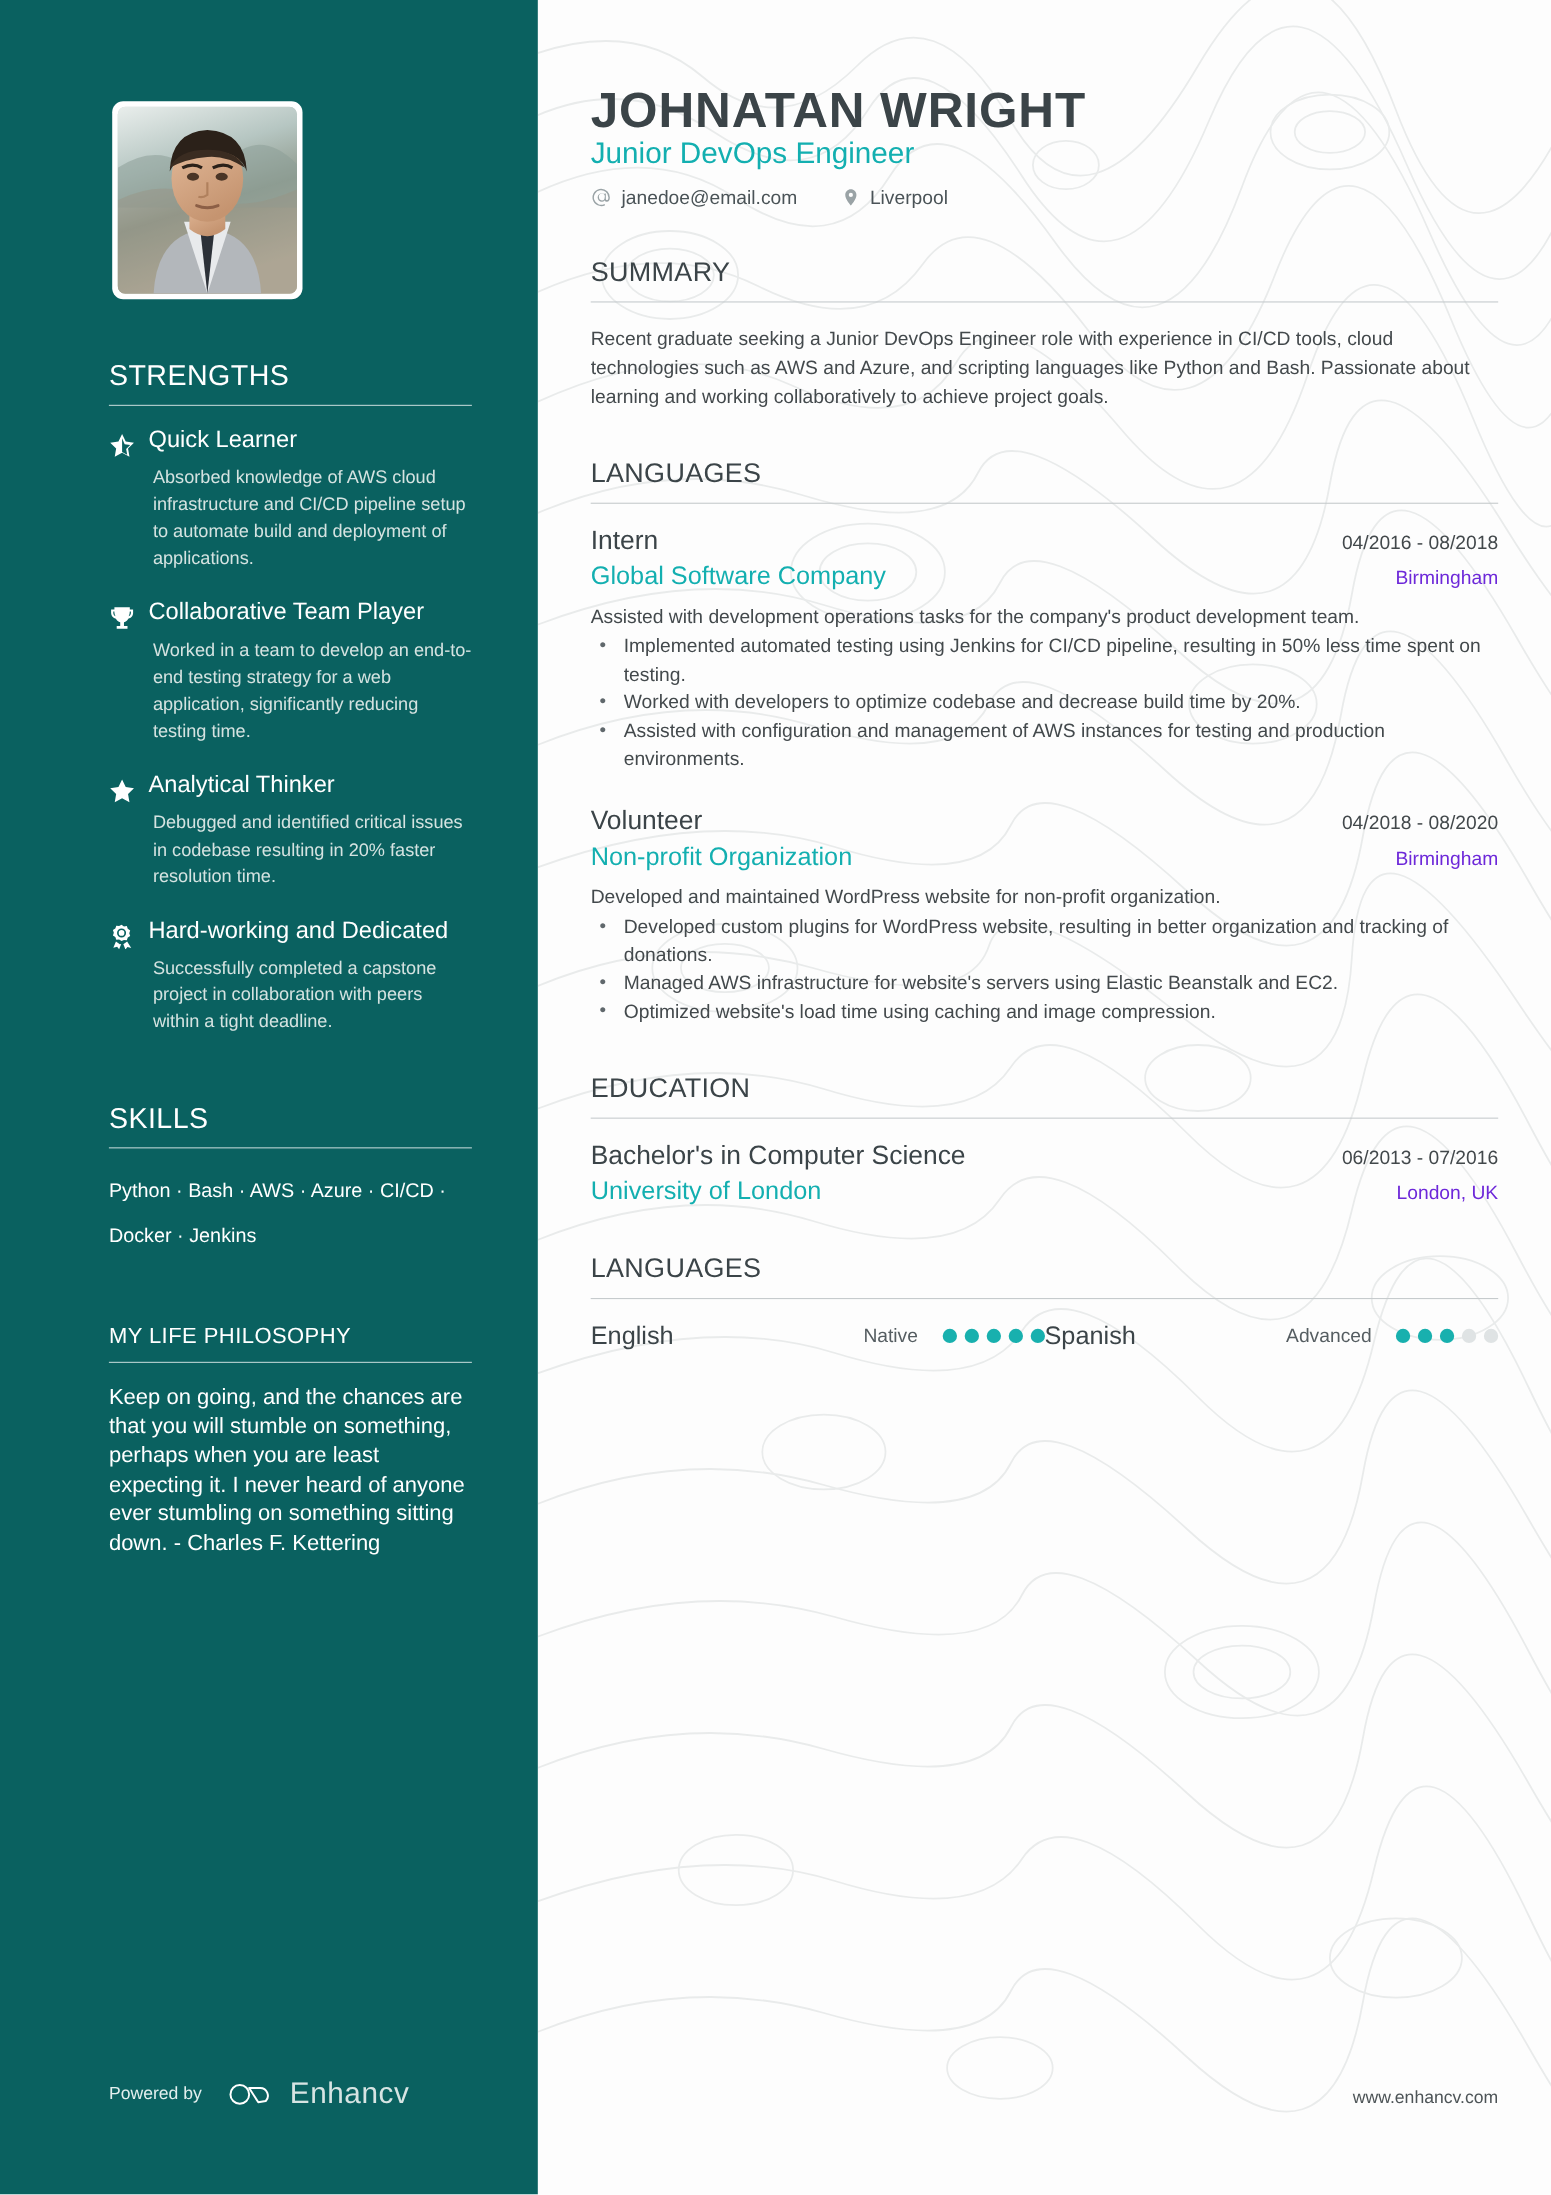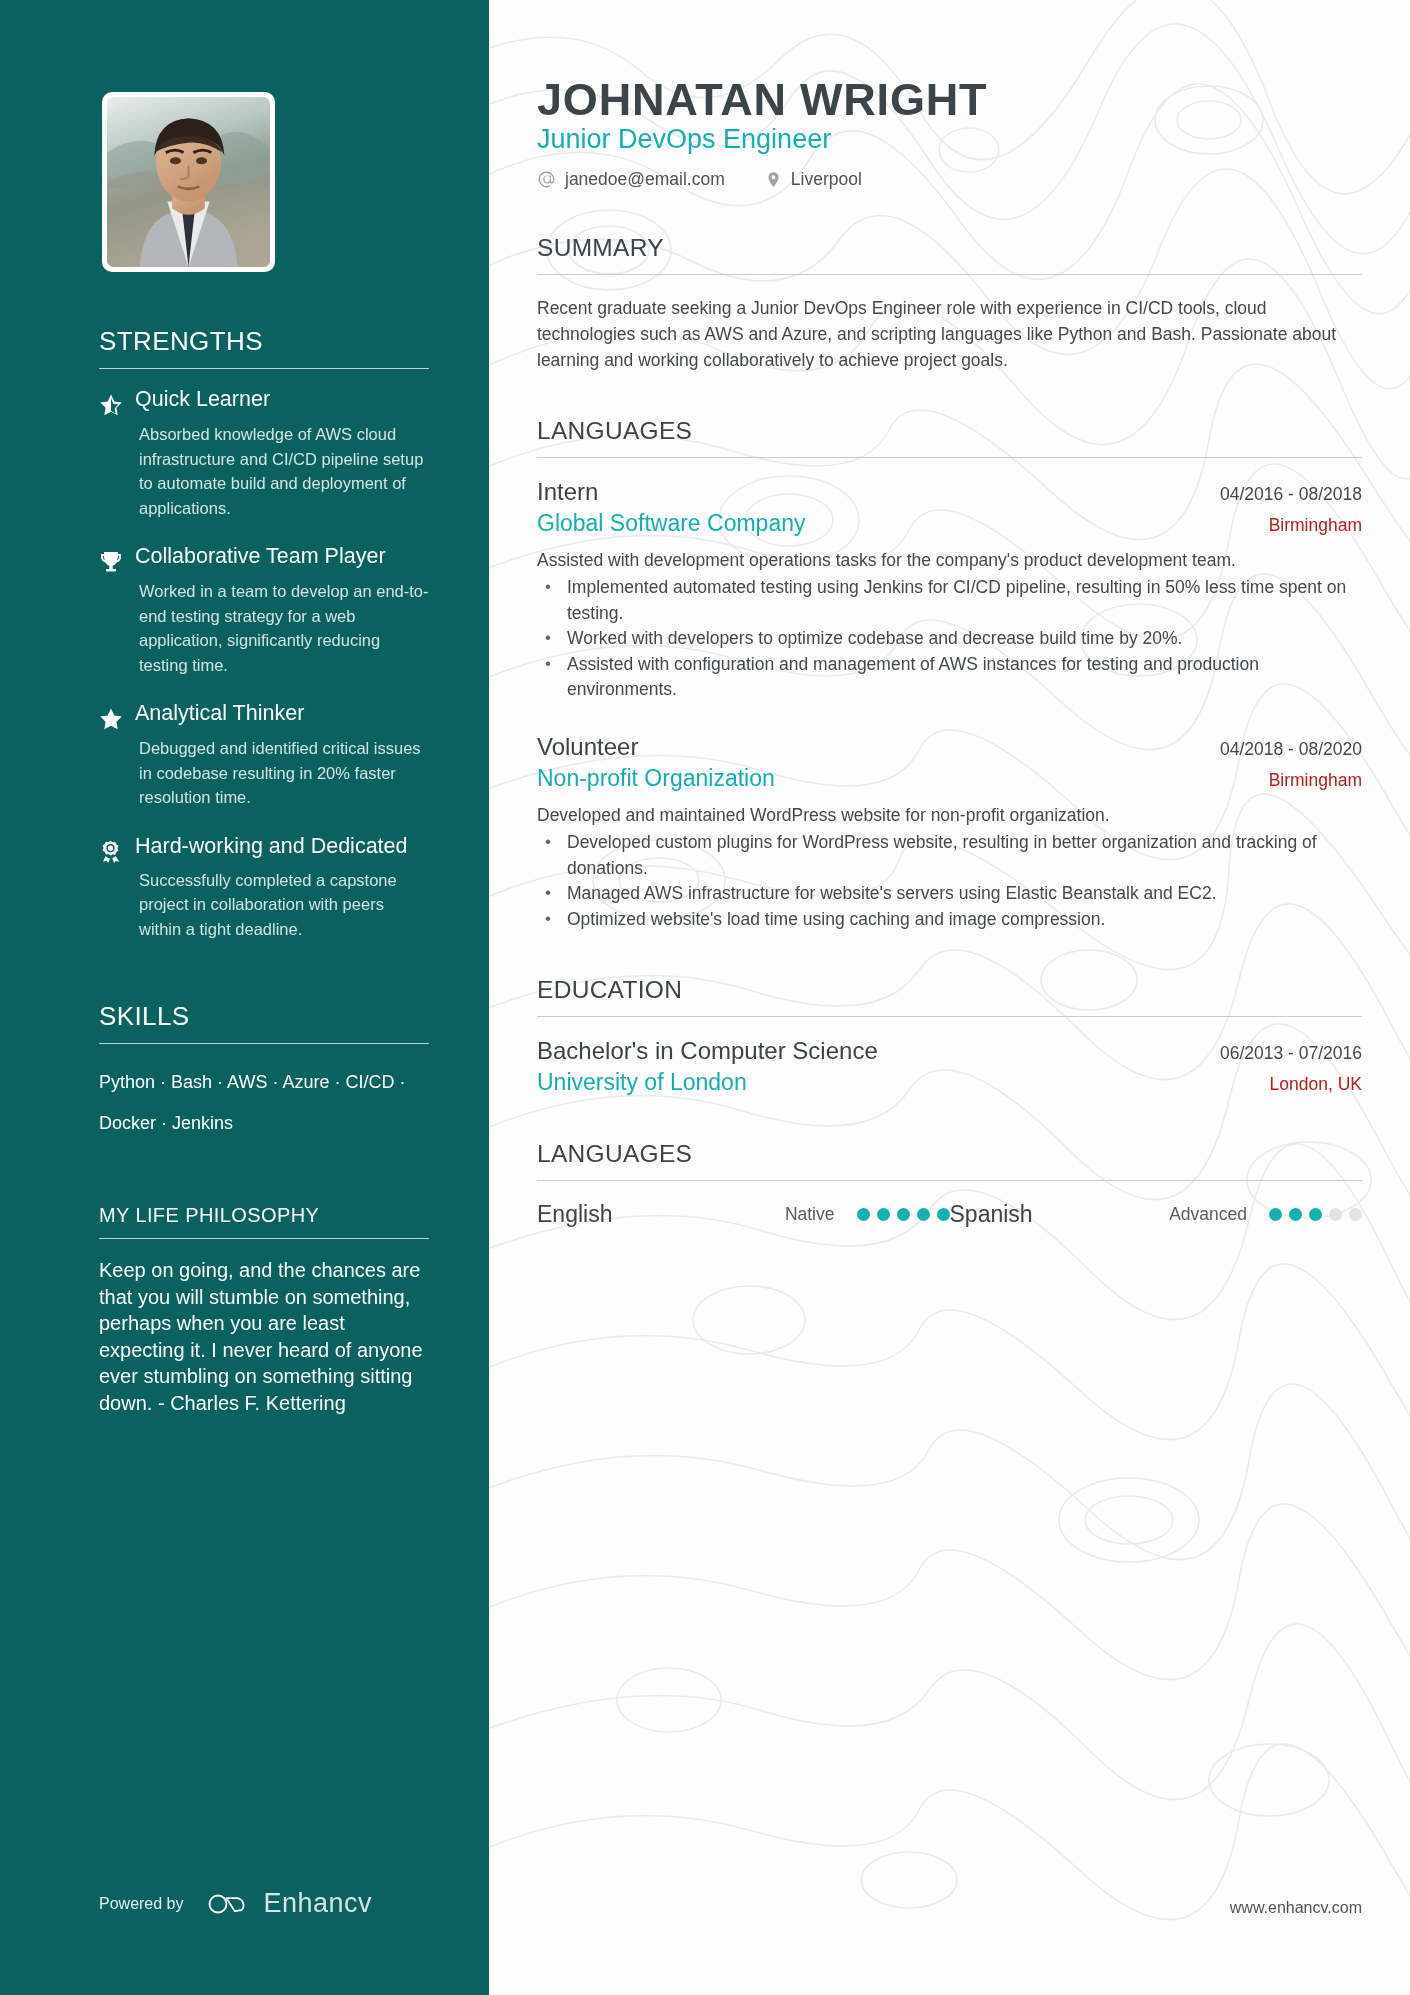--- a/index.html
+++ b/index.html
@@ -102,21 +102,21 @@
   .sec-rule { height:1px; background:#c6cbcd; margin-bottom:20px; }
 
   .para { font-size:17.5px; line-height:26px; color:#43494c; }
 
   .entry { margin-bottom:4px; }
   .entry + .entry { margin-top:30px; }
   .entry-row { display:flex; align-items:baseline; justify-content:space-between; }
   .entry-title { font-size:24px; color:#3b4448; font-weight:400; }
   .entry-date { font-size:17.5px; color:#42484b; }
   .entry-org { font-size:23px; color:#13afb0; font-weight:400; }
-  .entry-loc { font-size:17.5px; color:#b91c1c; }
+  .entry-loc { font-size:17.5px; color:#6d28d9; }
   .entry-row.sub { margin-top:4px; }
   .entry-desc { font-size:17.5px; line-height:25.5px; color:#43494c; margin-top:11px; }
 
   ul.bullets { list-style:none; margin-top:2px; }
   ul.bullets li {
     position:relative; padding-left:30px;
     font-size:17.5px; line-height:25.5px; color:#43494c;
   }
   ul.bullets li:before {
     content:"•"; position:absolute; left:8px; top:-1px; color:#60686c; font-size:17px;

